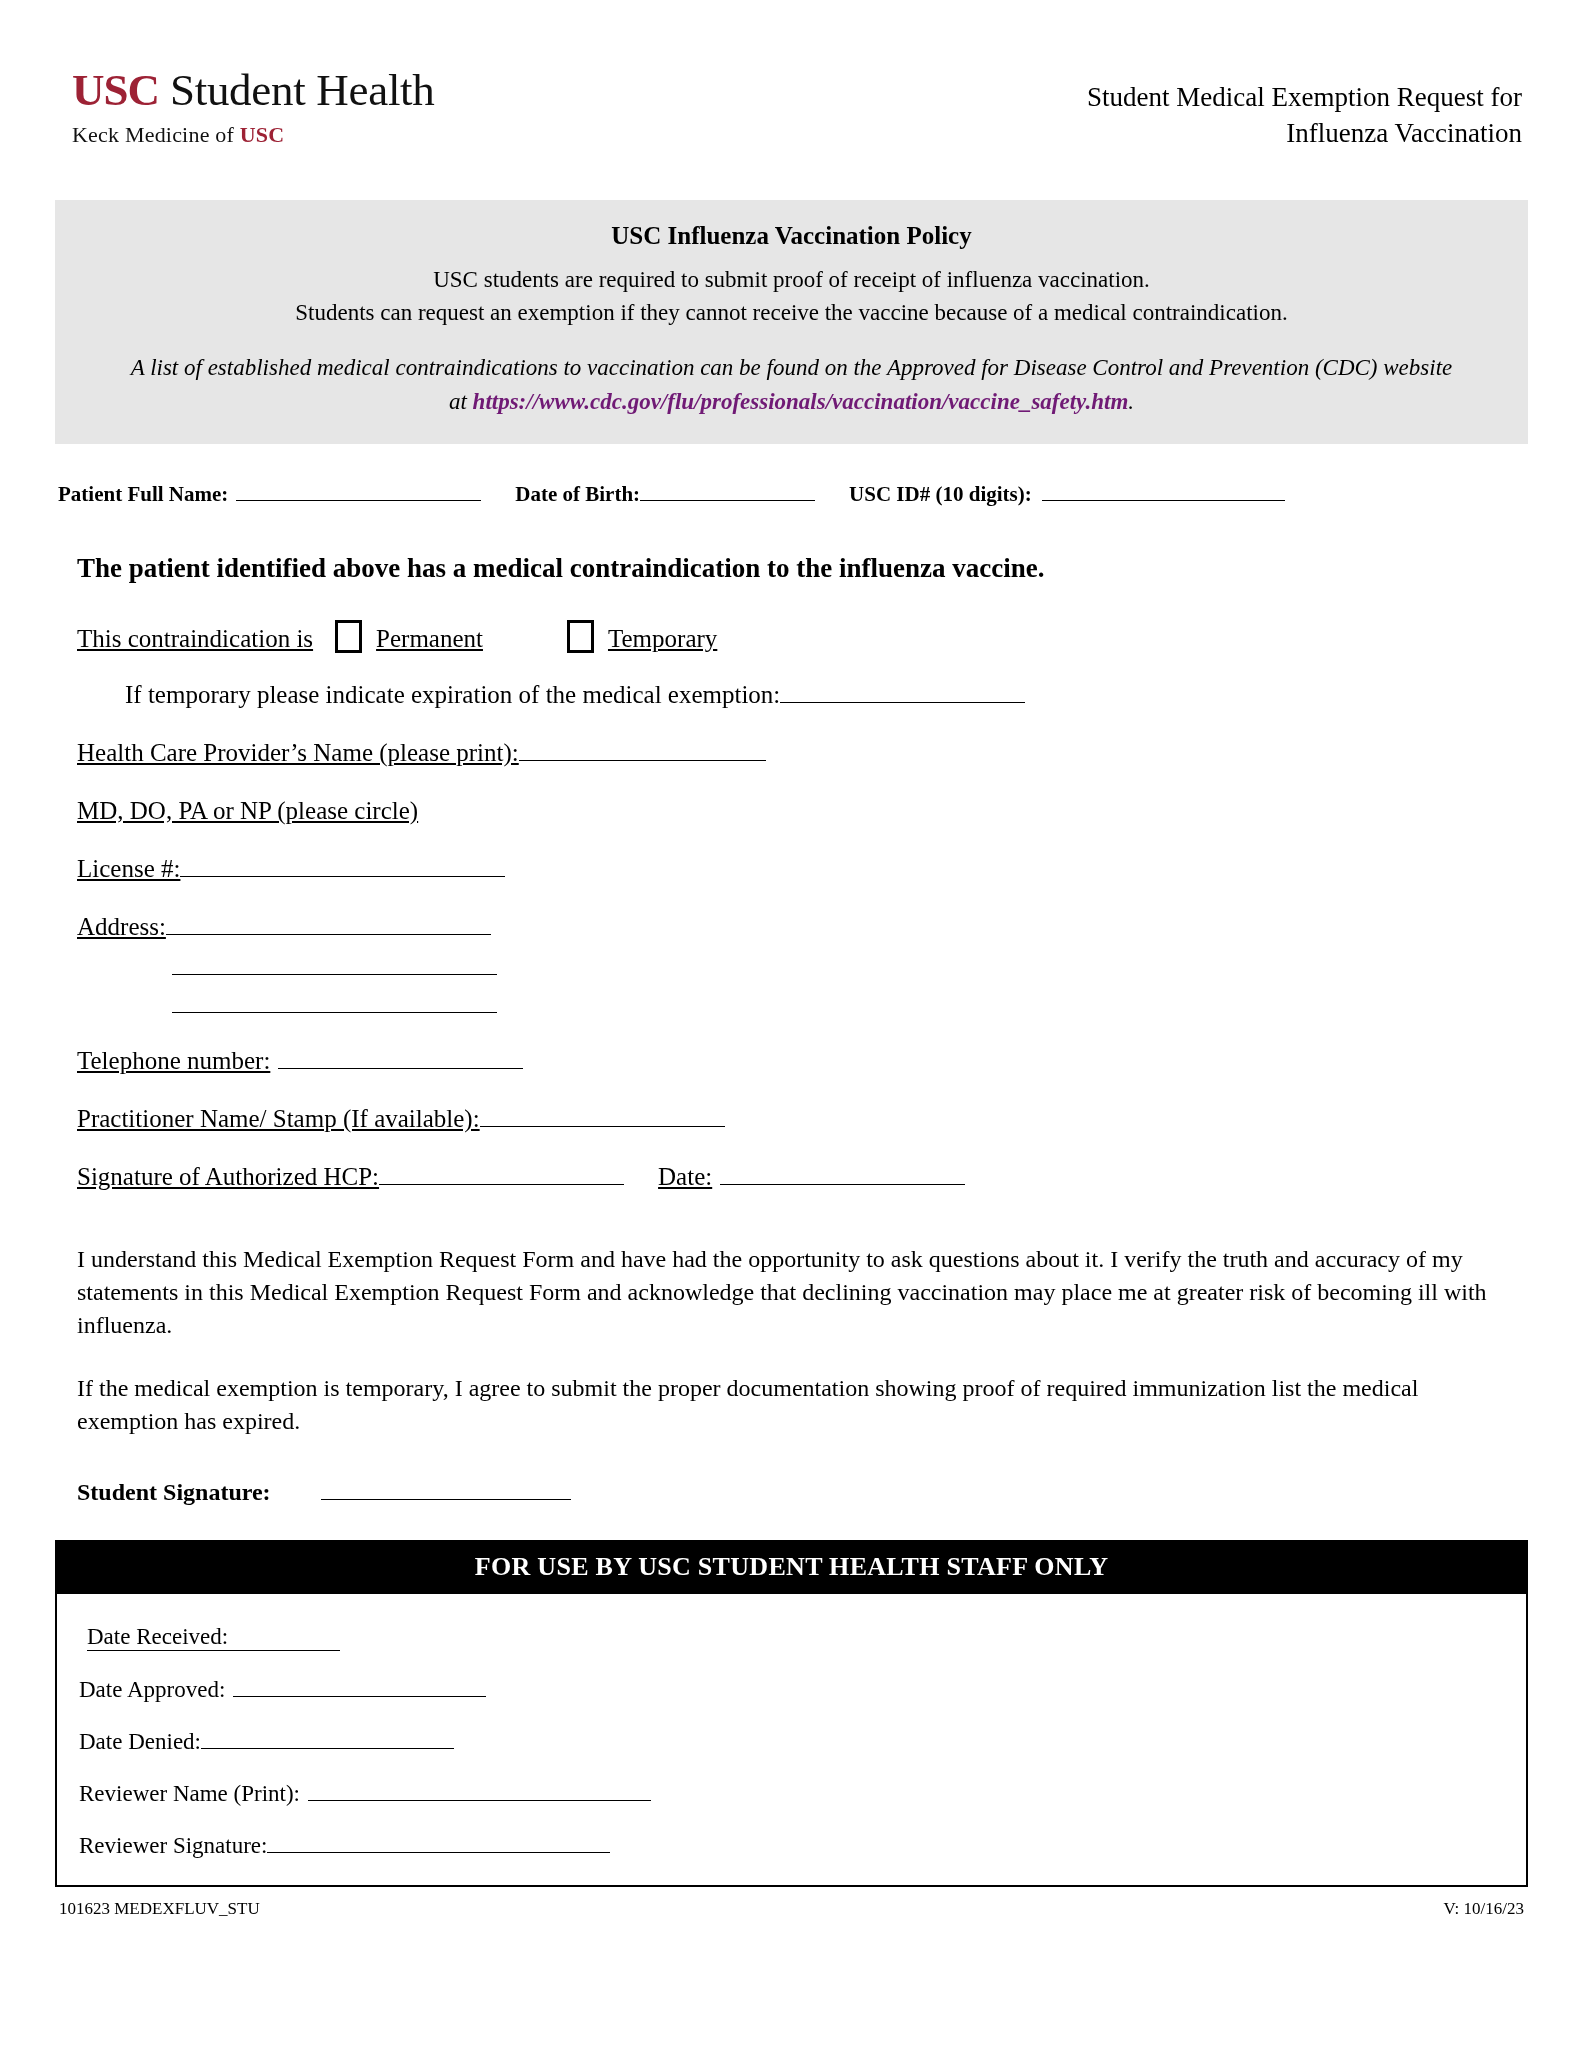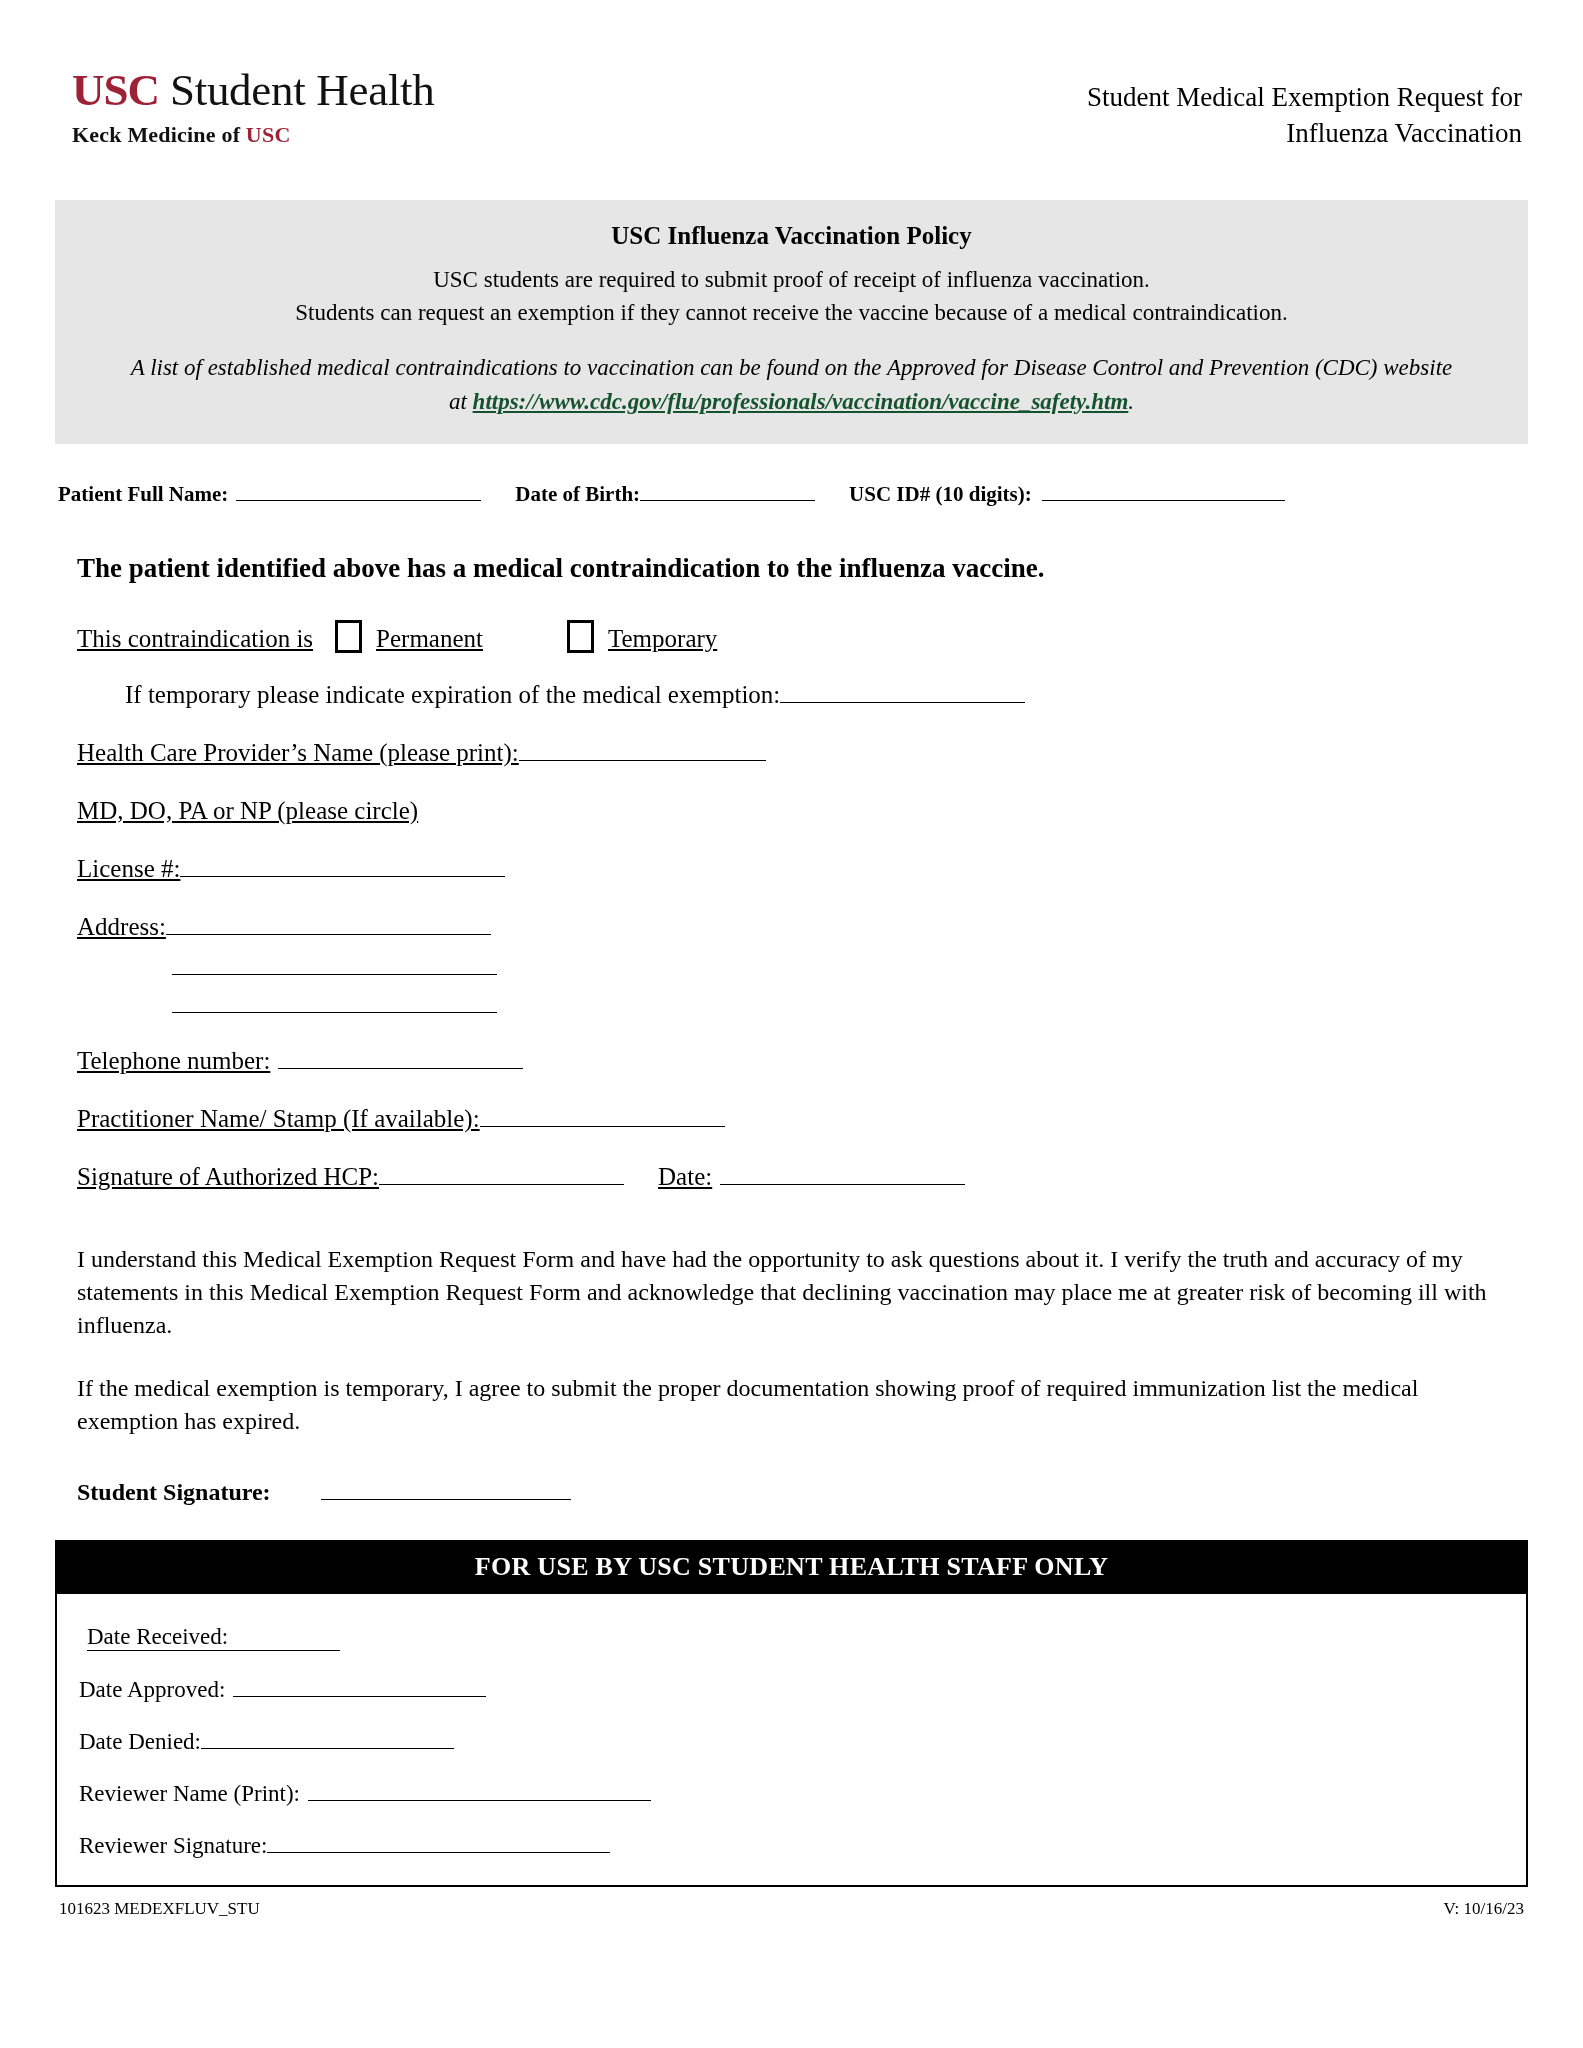--- a/index.html
+++ b/index.html
@@ -45,21 +45,21 @@
   .brand-rest {
     color: #111111;
     letter-spacing: -0.3px;
   }
   .brand-line2 {
     font-size: 22px;
     margin-top: 8px;
     white-space: nowrap;
     letter-spacing: 0.2px;
   }
-  .brand-line2 .kw { color: #111111; font-weight: bold; }
+  .brand-line2 .kw { color: #111111; }
   .brand-line2 .uscsm { color: #9d2235; font-weight: bold; }
 
   .doc-title {
     text-align: right;
     font-size: 27px;
     line-height: 1.32;
     padding-top: 12px;
     padding-right: 6px;
     white-space: pre-line;
   }
@@ -81,24 +81,23 @@
     line-height: 1.42;
   }
   .policy-cdc {
     font-style: italic;
     font-size: 23px;
     line-height: 1.45;
     margin-top: 22px;
     padding: 0 30px;
   }
   .policy-link {
-    color: #14532d;
+    color: #701a75;
     font-weight: bold;
     font-style: italic;
-    text-decoration: underline;
     margin-top: 41px;
   }
 
   
   .identity-row {
     display: flex;
     align-items: baseline;
     font-size: 21px;
     font-weight: bold;
     margin-top: 38px;

